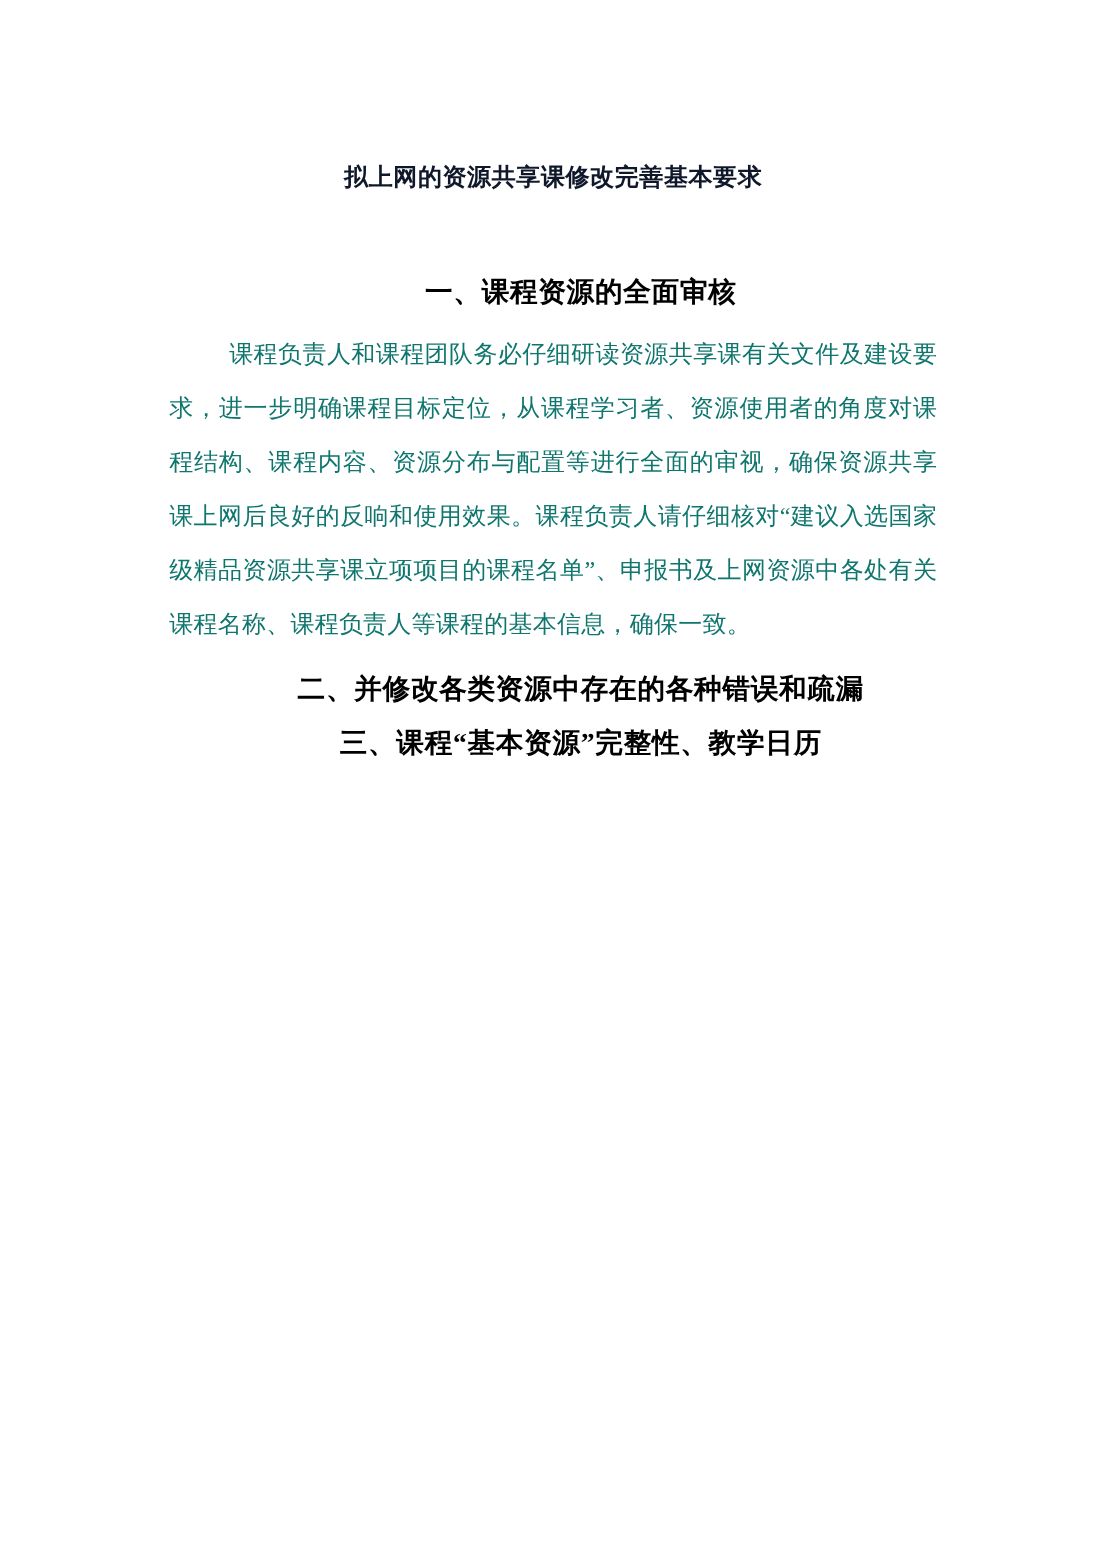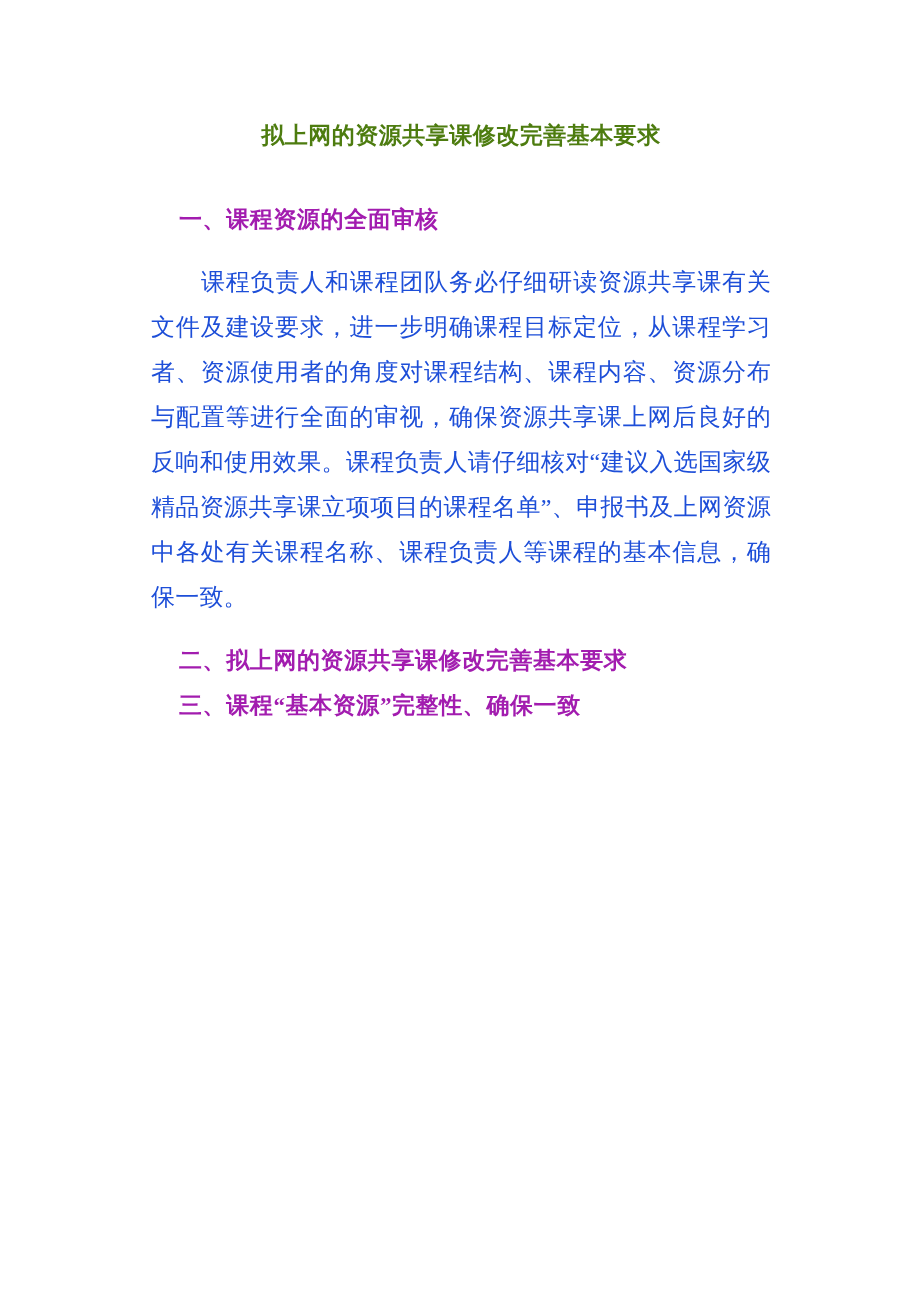--- a/index.html
+++ b/index.html
@@ -25,60 +25,61 @@
 
   
   .content {
     position: absolute;
     left: 133px;
     top: 0;
     width: 656px;
   }
 
   .doc-title {
-    margin: 4px;
+    margin: 16px;
     padding: 0;
     font-family: "DejaVu Sans", "Liberation Sans", sans-serif;
     font-weight: bold;
-    font-size: 23px;
+    font-size: 20px;
     line-height: 30px;
     letter-spacing: 0.5px;
     text-align: center;
-    color: #4d7c0f;
+    color: #0f172a;
     padding-top: 116px;
   }
 
   .section {
     margin: 0;
   }
 
   .section-heading {
     margin: 0;
     padding: 0;
     font-family: "Liberation Serif", "DejaVu Serif", serif;
     font-weight: bold;
     font-size: 23px;
     line-height: 45px;
     letter-spacing: 0.6px;
     text-indent: 46px;
-    color: #a21caf;
+    color: #000000;
     white-space: nowrap;
+    text-align: center;
   }
 
   .section-body {
-    margin: 18px;
+    margin: 8px;
     padding: 0;
     font-family: "Liberation Serif", "DejaVu Serif", serif;
-    font-size: 24px;
+    font-size: 20px;
     line-height: 45px;
     letter-spacing: 0.2px;
     text-align: justify;
     text-justify: inter-character;
     text-indent: 50px;
-    color: #1d4ed8;
+    color: #0f766e;
   }
 
   
   .gap-title-to-first {
     height: 43px;
   }
 
   .section + .section {
     margin-top: 0px;
   }
@@ -92,21 +93,21 @@
     <h1 class="doc-title">拟上网的资源共享课修改完善基本要求</h1>
 
     <div class="gap-title-to-first"></div>
 
     <div class="section">
       <h2 class="section-heading">一、课程资源的全面审核</h2>
       <p class="section-body">课程负责人和课程团队务必仔细研读资源共享课有关文件及建设要求，进一步明确课程目标定位，从课程学习者、资源使用者的角度对课程结构、课程内容、资源分布与配置等进行全面的审视，确保资源共享课上网后良好的反响和使用效果。课程负责人请仔细核对“建议入选国家级精品资源共享课立项项目的课程名单”、申报书及上网资源中各处有关课程名称、课程负责人等课程的基本信息，确保一致。</p>
     </div>
 
     <div class="section">
-      <h2 class="section-heading">二、拟上网的资源共享课修改完善基本要求</h2>
+      <h2 class="section-heading">二、并修改各类资源中存在的各种错误和疏漏</h2>
     </div>
 
     <div class="section">
-      <h2 class="section-heading">三、课程“基本资源”完整性、确保一致</h2>
+      <h2 class="section-heading">三、课程“基本资源”完整性、教学日历</h2>
     </div>
 
   </div>
 </div>
 
 </body></html>

